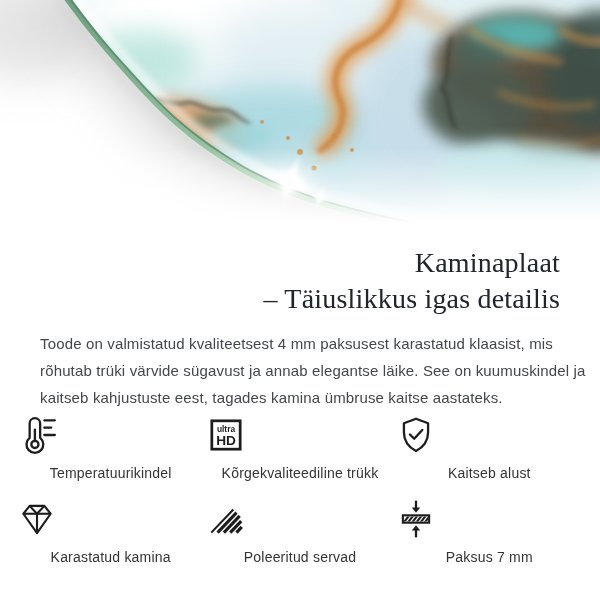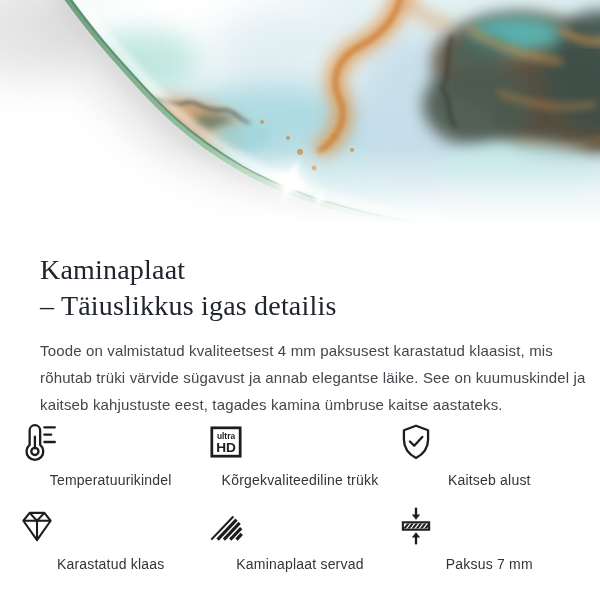--- a/index.html
+++ b/index.html
@@ -4,25 +4,25 @@
 <style>
   html,body{margin:0;padding:0;background:#fff;}
   .page{
     position:relative;width:600px;height:600px;overflow:hidden;background:#fff;
     font-family:"Liberation Sans","DejaVu Sans",sans-serif;
   }
   .hero{position:relative;width:600px;height:232px;background:#fff;}
   .hero svg{display:block;}
   .content{padding:0 40px;}
   .title{
-    margin:20px 0 0;
+    margin:13px 0 0;
     font-family:"Liberation Serif","DejaVu Serif",serif;
     font-weight:400;
     font-size:28px;line-height:36px;
-    color:#20242c;letter-spacing:.2px;
+    color:#20242c;letter-spacing:.2px;text-align:right;
   }
   .title span{display:block;}
   .desc{
     margin:13px 0 0;
     width:548px;
     font-size:15px;line-height:27px;letter-spacing:.15px;
     color:#43474b;
   }
   .features{
     margin:3px -24px 0;
@@ -208,34 +208,34 @@
 
       <div class="feature">
         <span class="icon">
           <svg viewBox="0 0 40 40" fill="none" stroke="currentColor" stroke-width="2" stroke-linejoin="round">
             <path d="M 13,7.5 L 27,7.5 L 33,15 L 20,33.5 L 7,15 Z"></path>
             <path d="M 7,15 L 33,15"></path>
             <path d="M 13,7.5 L 20,15 L 27,7.5"></path>
             <path d="M 20,15 L 20,33.5"></path>
           </svg>
         </span>
-        <span class="label">Karastatud klaas</span>
+        <span class="label">Karastatud kamina</span>
       </div>
 
       <div class="feature">
         <span class="icon">
           <svg viewBox="0 0 40 40" fill="none" stroke="currentColor" stroke-linecap="butt">
             <path d="M 6,33 L 27,11" stroke-width="2"></path>
             <path d="M 12,33 L 30,14" stroke-width="3"></path>
             <path d="M 18,33 L 33,17" stroke-width="3"></path>
             <path d="M 24,33 L 34.5,22" stroke-width="3"></path>
             <path d="M 30,33 L 35,27.5" stroke-width="3"></path>
           </svg>
         </span>
-        <span class="label">Kaminaplaat servad</span>
+        <span class="label">Poleeritud servad</span>
       </div>
 
       <div class="feature">
         <span class="icon">
           <svg viewBox="0 0 40 40" fill="none" stroke="currentColor" stroke-width="2">
             <defs>
               <clipPath id="barClip">
                   <rect x="8.5" y="17.5" width="23" height="5"></rect>
                 </clipPath>
             </defs>

